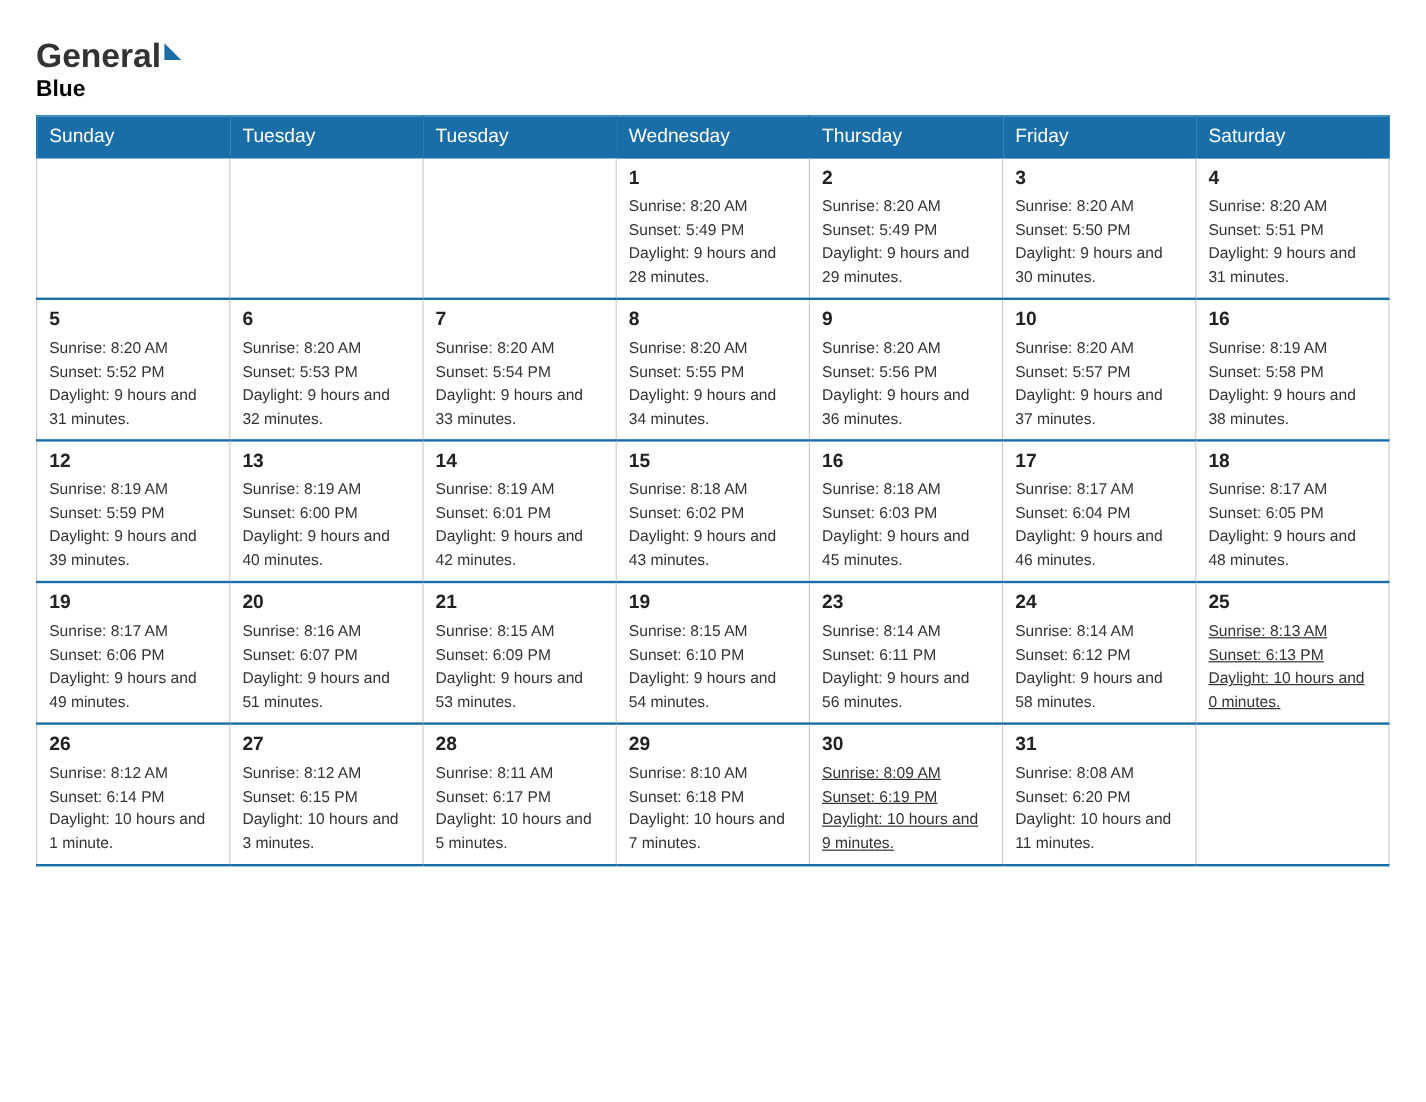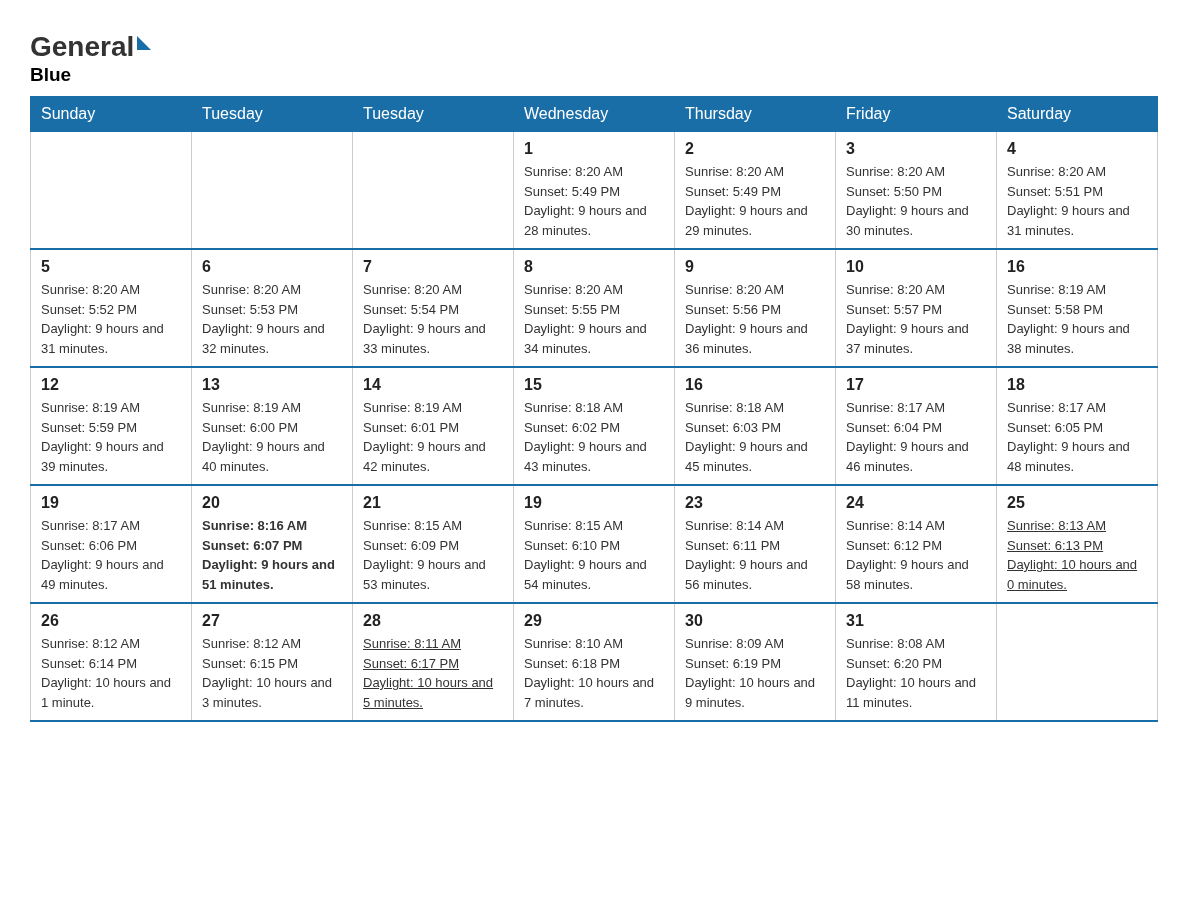--- a/index.html
+++ b/index.html
@@ -229,21 +229,21 @@
       </tr>
       <tr>
         <td>
           <span class="day-number">19</span>
           <div class="day-info" style="white-space: pre-line;">Sunrise: 8:17 AM
 Sunset: 6:06 PM
 Daylight: 9 hours and 49 minutes.</div>
         </td>
         <td>
           <span class="day-number">20</span>
-          <div class="day-info" style="white-space: pre-line; font-weight: bold;">Sunrise: 8:16 AM
+          <div class="day-info" style="white-space: pre-line;">Sunrise: 8:16 AM
 Sunset: 6:07 PM
 Daylight: 9 hours and 51 minutes.</div>
         </td>
         <td>
           <span class="day-number">21</span>
           <div class="day-info" style="white-space: pre-line;">Sunrise: 8:15 AM
 Sunset: 6:09 PM
 Daylight: 9 hours and 53 minutes.</div>
         </td>
         <td>
@@ -279,33 +279,33 @@
 Daylight: 10 hours and 1 minute.</div>
         </td>
         <td>
           <span class="day-number">27</span>
           <div class="day-info" style="white-space: pre-line;">Sunrise: 8:12 AM
 Sunset: 6:15 PM
 Daylight: 10 hours and 3 minutes.</div>
         </td>
         <td>
           <span class="day-number">28</span>
-          <div class="day-info" style="white-space: pre-line; text-decoration: underline;">Sunrise: 8:11 AM
+          <div class="day-info" style="white-space: pre-line;">Sunrise: 8:11 AM
 Sunset: 6:17 PM
 Daylight: 10 hours and 5 minutes.</div>
         </td>
         <td>
           <span class="day-number">29</span>
           <div class="day-info" style="white-space: pre-line;">Sunrise: 8:10 AM
 Sunset: 6:18 PM
 Daylight: 10 hours and 7 minutes.</div>
         </td>
         <td>
           <span class="day-number">30</span>
-          <div class="day-info" style="white-space: pre-line;">Sunrise: 8:09 AM
+          <div class="day-info" style="white-space: pre-line; text-decoration: underline;">Sunrise: 8:09 AM
 Sunset: 6:19 PM
 Daylight: 10 hours and 9 minutes.</div>
         </td>
         <td>
           <span class="day-number">31</span>
           <div class="day-info" style="white-space: pre-line;">Sunrise: 8:08 AM
 Sunset: 6:20 PM
 Daylight: 10 hours and 11 minutes.</div>
         </td>
         <td class="empty-cell"></td>

